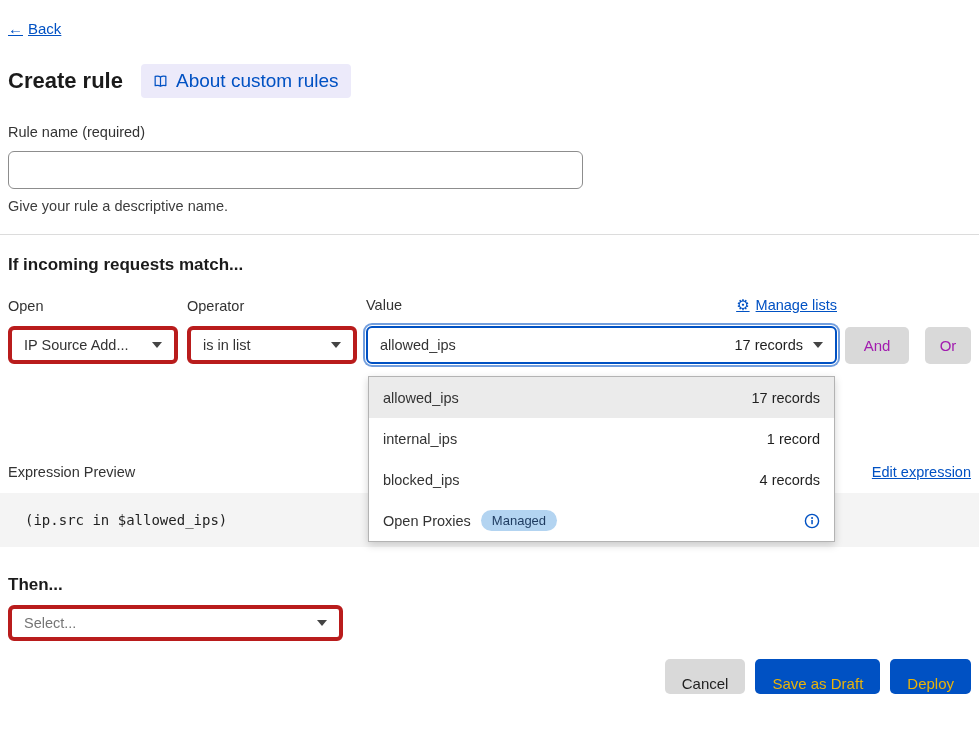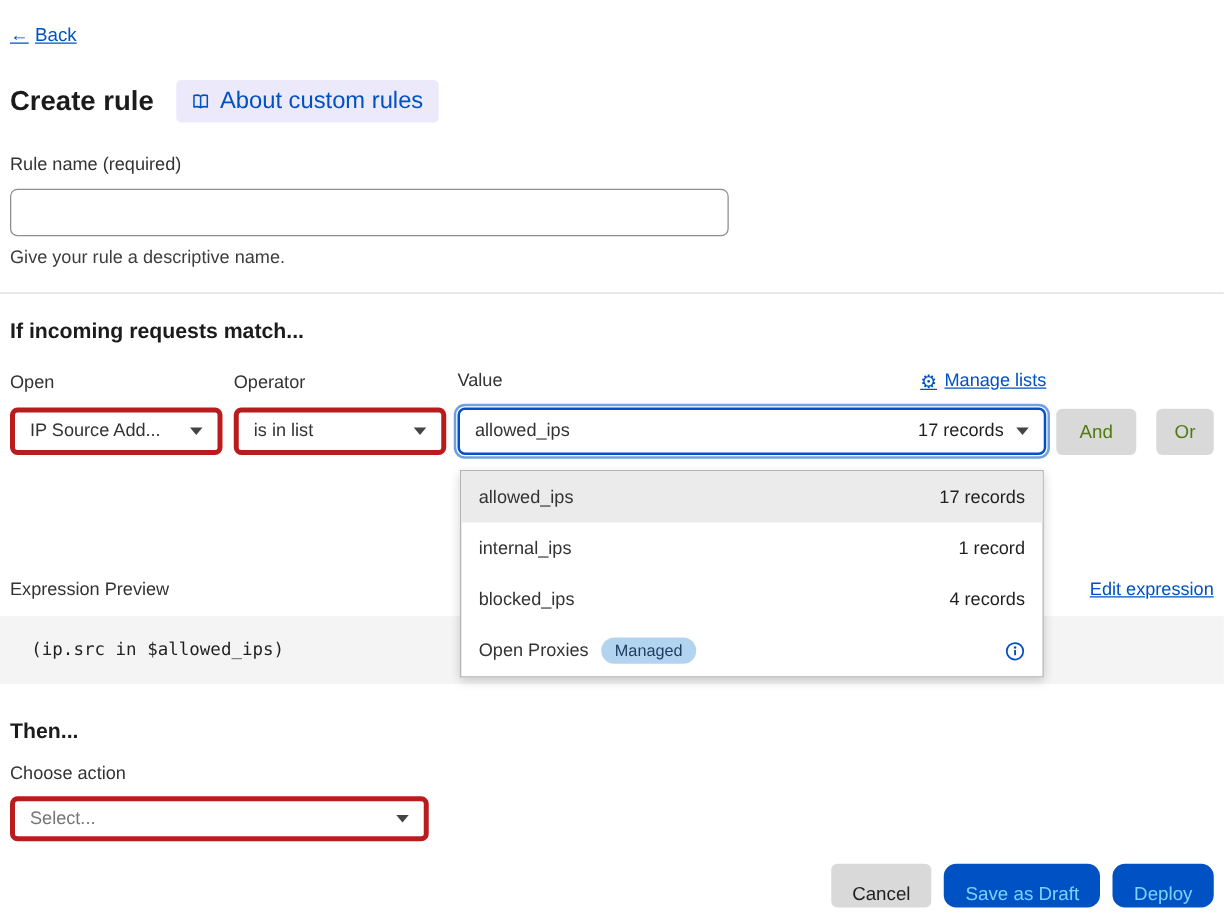--- a/index.html
+++ b/index.html
@@ -62,21 +62,21 @@
   .gear-glyph { text-decoration: none; font-size: 15px; }
   .value-select {
     border: 2px solid #0051c3;
     box-shadow: 0 0 0 1px #fff, 0 0 0 3px rgba(0,81,195,0.55);
   }
   .value-right { display: flex; align-items: center; }
   .records-text { color: #1f1f1f; }
 
   .pill-btn {
     height: 37px; background: #d9d9d9; border: none; border-radius: 5px;
-    font-size: 15px; color: #4d7c0f; cursor: pointer; font-family: inherit;
+    font-size: 15px; color: #a21caf; cursor: pointer; font-family: inherit;
   }
   .and-btn { width: 64px; margin-right: 16px; }
   .or-btn { width: 46px; }
 
   
   .list-menu {
     position: absolute; top: calc(100% + 12px); left: 2px; right: 2px;
     background: #fff; border: 1px solid #b3b3b3;
     box-shadow: 0 3px 8px rgba(0,0,0,0.18); z-index: 5;
   }
@@ -105,21 +105,21 @@
   .action-select { margin-top: 10px; width: 335px; height: 36px; }
   .placeholder-text { color: #757575; }
 
   
   .footer-row { margin-top: 18px; display: flex; justify-content: flex-end; gap: 10px; }
   .btn {
     height: 35px; border: none; border-radius: 5px; font-size: 15px;
     padding: 16px 17px; cursor: pointer; font-family: inherit;
   }
   .btn-cancel { background: #d9d9d9; color: #1f1f1f; }
-  .btn-primary { background: #0051c3; color: #7dd3fc; border-radius: 10px; }
+  .btn-primary { background: #0051c3; color: #eab308; }
 </style>
 </head>
 <body>
 
 <div class="page">
 
   <a class="back-link">
       <span class="back-arrow">←</span>
       <span>Back</span>
     </a>
@@ -210,21 +210,20 @@
     <button class="pill-btn or-btn">Or</button>
   </div>
 
   <div class="expr-row">
     <span>Expression Preview</span>
     <a>Edit expression</a>
   </div>
   <div class="code-block">(ip.src in $allowed_ips)</div>
 
   <h2 class="section-heading then-heading">Then...</h2>
-  <div class="field-label action-label">Choose action</div>
   <div class="select action-select">
     <span class="placeholder-text">Select...</span>
     <span class="caret"></span>
   </div>
 
   <div class="footer-row">
     <button class="btn btn-cancel">Cancel</button>
     <button class="btn btn-primary">Save as Draft</button>
     <button class="btn btn-primary">Deploy</button>
   </div>

